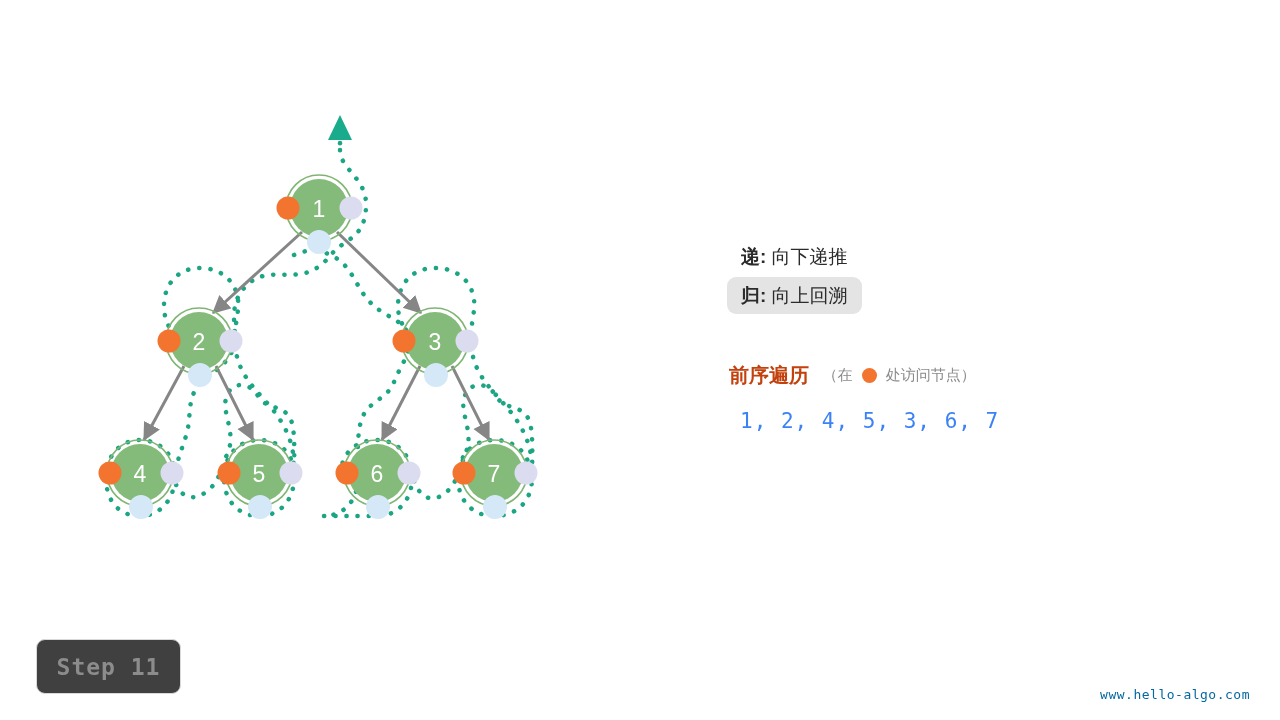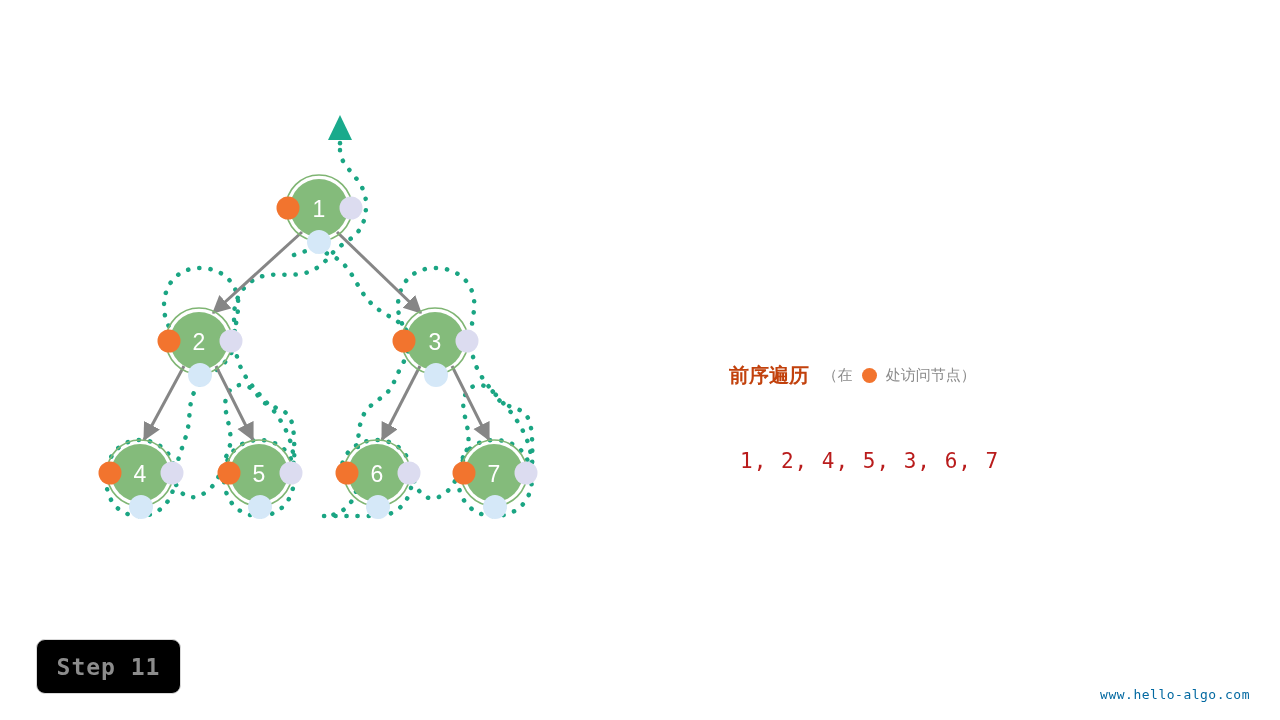--- a/index.html
+++ b/index.html
@@ -90,44 +90,43 @@
     margin: 0 5px;
     position: relative;
     top: -1px;
   }
   .order-seq {
     position: absolute;
     left: 740px;
     top: 409px;
     font-family: "DejaVu Sans Mono", monospace;
     font-size: 21px;
-    color: #b91c1c;
+    color: #3b82f6;
     letter-spacing: 1px;
-    margin-top: 40px;
   }
 
   
   .step-badge {
     position: absolute;
     left: 36px;
     top: 639px;
     width: 145px;
     height: 55px;
     border: 1px solid #d9d9d9;
     border-radius: 9px;
     box-sizing: border-box;
     display: flex;
     align-items: center;
     justify-content: center;
     font-family: "DejaVu Sans Mono", monospace;
     font-size: 23px;
     font-weight: bold;
     color: #8c8c8c;
     letter-spacing: 1px;
-    background: #000000;
+    background: #404040;
   }
 
   
   .watermark {
     position: absolute;
     right: 30px;
     bottom: 18px;
     font-family: "DejaVu Sans Mono", monospace;
     font-size: 13px;
     color: #0369a1;
@@ -295,20 +294,34 @@
         <circle cx="495" cy="507" r="12" fill="#d5e8f8"></circle>
         <text class="node-label" x="494" y="474">7</text>
       </g>
     </g>
 
     <g>
       <path d="M 340,115 L 352,140 L 328,140 Z" fill="#1aaa8c"></path>
     </g>
   </svg>
 
+  <div class="legend">
+    <div>
+      <span class="legend-row">
+        <span class="legend-key">递:</span>
+        <span class="legend-val">向下递推</span>
+      </span>
+    </div>
+    <div>
+      <span class="legend-row highlight">
+        <span class="legend-key">归:</span>
+        <span class="legend-val">向上回溯</span>
+      </span>
+    </div>
+  </div>
 
   <div class="order-block">
     <span class="order-title">前序遍历</span>
     <span class="order-note">
       <span>（在</span>
       <span class="inline-dot"></span>
       <span>处访问节点）</span>
     </span>
   </div>
 

